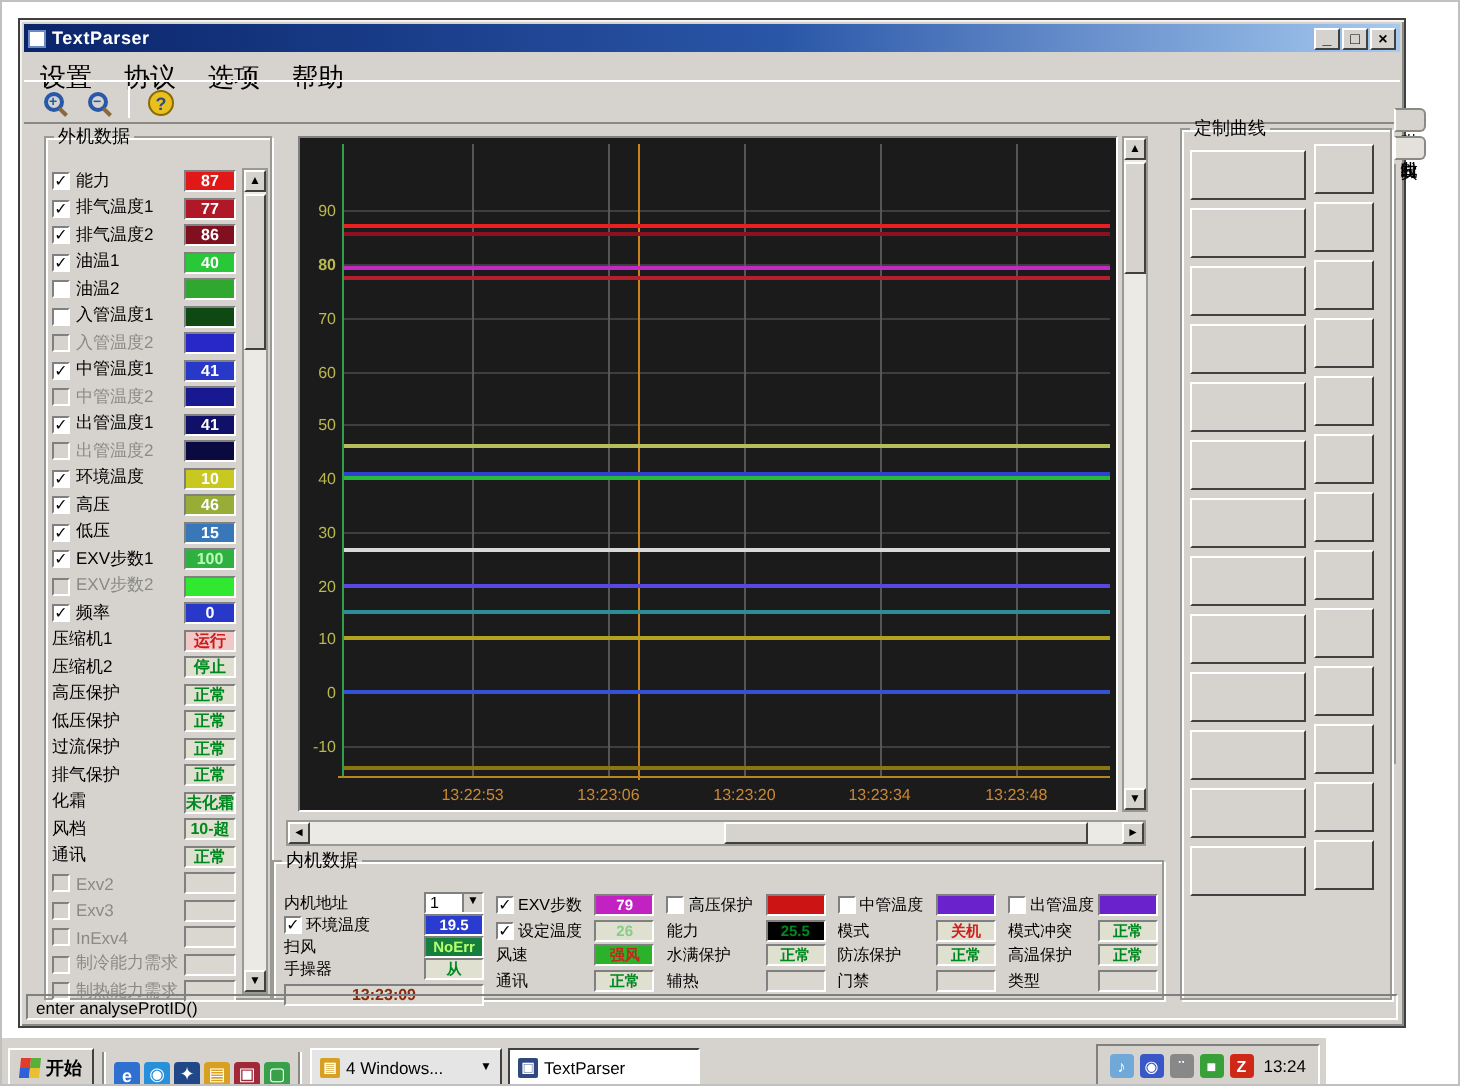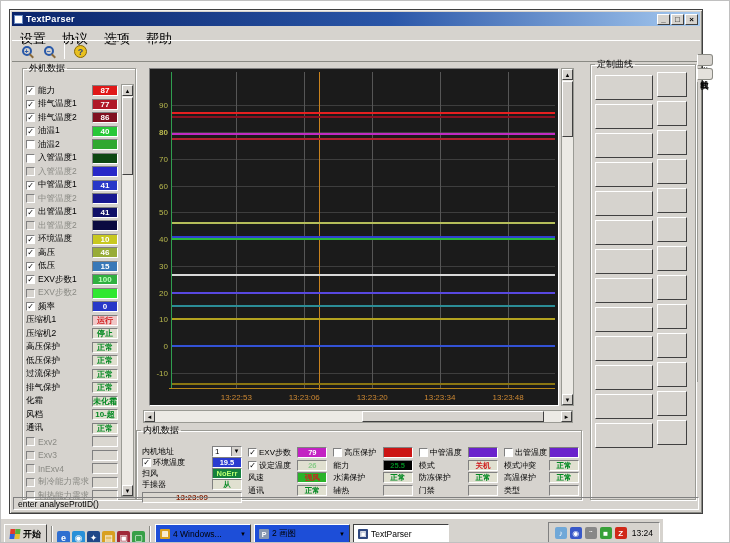--- a/index.html
+++ b/index.html
@@ -123,21 +123,21 @@
   .start { height:20px; display:flex; align-items:center; gap:3px; padding:0 5px;
            background:#d6d3ce; border:1px solid; border-color:#fff #404040 #404040 #fff;
            font-size:9px; font-weight:bold; }
   .flag { width:10px; height:10px; display:grid; grid-template-columns:5px 5px; grid-template-rows:5px 5px; transform:skewX(-6deg); }
   .tb-sep { width:2px; height:18px; border-left:1px solid #8a8a84; border-right:1px solid #fff; }
   .ql { display:flex; gap:2px; align-items:center; }
   .ql-ico { width:13px; height:13px; border-radius:2px; color:#fff; font-size:9px; font-weight:bold;
             display:flex; align-items:center; justify-content:center; }
   .tasks { flex:1; display:flex; gap:3px; min-width:0; }
   .task { flex:1; max-width:96px; height:20px; display:flex; align-items:center; gap:3px; padding:0 4px;
-          background:#1d4ed8; border:1px solid; border-color:#fff #404040 #404040 #fff;
+          background:#e5e5e5; border:1px solid; border-color:#fff #404040 #404040 #fff;
           font-size:8.5px; white-space:nowrap; overflow:hidden; }
   .task.active { background:#fff; border-color:#404040 #fff #fff #404040; }
   .task .t-ico { width:10px; height:10px; flex:0 0 auto; border-radius:1px; color:#fff; font-size:7px;
                  display:flex; align-items:center; justify-content:center; font-weight:bold; }
   .task .dd { font-size:6px; margin-left:auto; }
   .tray { height:22px; display:flex; align-items:center; gap:3px; padding:0 6px;
           border:1px solid; border-color:#808080 #fff #fff #808080; }
   .tray-ico { width:12px; height:12px; border-radius:2px; color:#fff; font-size:8px; font-weight:bold;
               display:flex; align-items:center; justify-content:center; }
   .clock { font-size:8.5px; margin-left:2px; }
@@ -593,25 +593,20 @@
         <span class="ql-ico" style="background: rgb(160, 40, 56);">▣</span>
         <span class="ql-ico" style="background: rgb(56, 160, 72);">▢</span>
       </div>
     <div class="tb-sep"></div>
     <div class="tasks" id="tasks">
         <button class="task">
           <span class="t-ico" style="background: rgb(216, 160, 32);">▤</span>
           <span>4 Windows...</span>
           <span class="dd">▼</span>
         </button>
-        <button class="task">
-          <span class="t-ico" style="background: rgb(136, 152, 176);">P</span>
-          <span>2 画图</span>
-          <span class="dd">▼</span>
-        </button>
         <button class="task active">
           <span class="t-ico" style="background: rgb(48, 72, 128);">▣</span>
           <span>TextParser</span>
         </button>
       </div>
     <div class="tray">
       <span id="tray-icons" style="display:flex;gap:3px">
           <span class="tray-ico" style="background: rgb(112, 168, 216);">♪</span>
           <span class="tray-ico" style="background: rgb(56, 88, 200);">◉</span>
           <span class="tray-ico" style="background: rgb(136, 136, 136);">¨</span>

